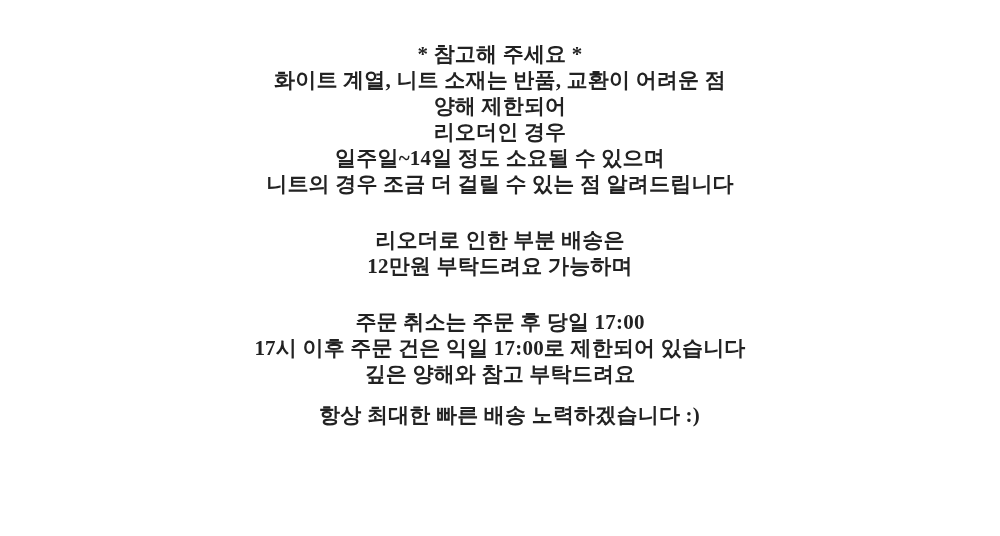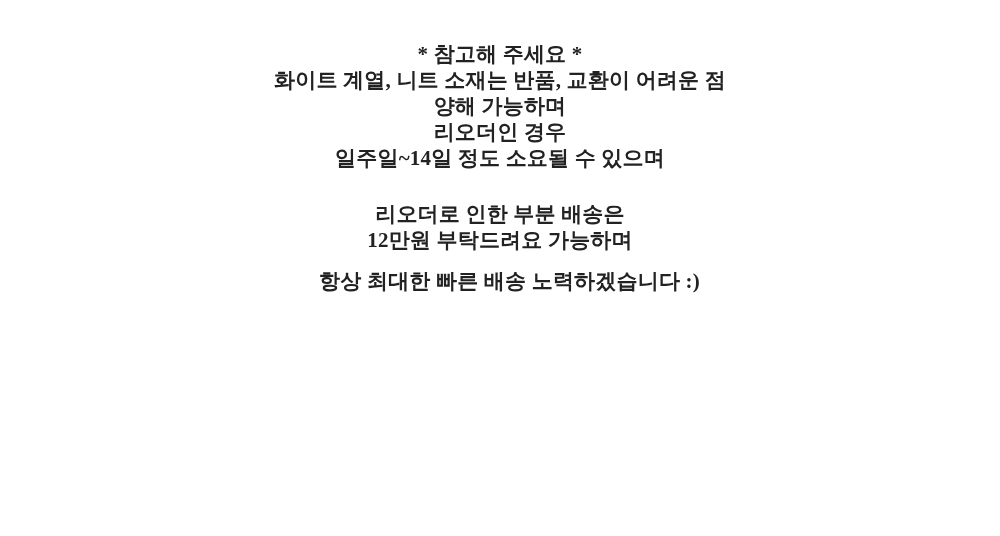--- a/index.html
+++ b/index.html
@@ -38,32 +38,38 @@
 </style>
 </head>
 <body>
 
 <div class="page">
   <div class="notice">
 
     <p data-para="0">
       <span class="line">* 참고해 주세요 *</span>
       <span class="line">화이트 계열, 니트 소재는 반품, 교환이 어려운 점</span>
-      <span class="line">양해 가능하며</span>
+      <span class="line">양해 제한되어</span>
     </p>
 
     <p data-para="1">
       <span class="line">리오더인 경우</span>
       <span class="line">일주일~14일 정도 소요될 수 있으며</span>
+      <span class="line">니트의 경우 조금 더 걸릴 수 있는 점 알려드립니다</span>
     </p>
 
     <p data-para="2">
       <span class="line">리오더로 인한 부분 배송은</span>
       <span class="line">12만원 부탁드려요 가능하며</span>
     </p>
 
+    <p data-para="3">
+      <span class="line">주문 취소는 주문 후 당일 17:00</span>
+      <span class="line">17시 이후 주문 건은 익일 17:00로 제한되어 있습니다</span>
+      <span class="line">깊은 양해와 참고 부탁드려요</span>
+    </p>
 
     <p data-para="4">
       <span class="line">항상 최대한 빠른 배송 노력하겠습니다 :)</span>
     </p>
 
   </div>
 </div>
 
 </body></html>

